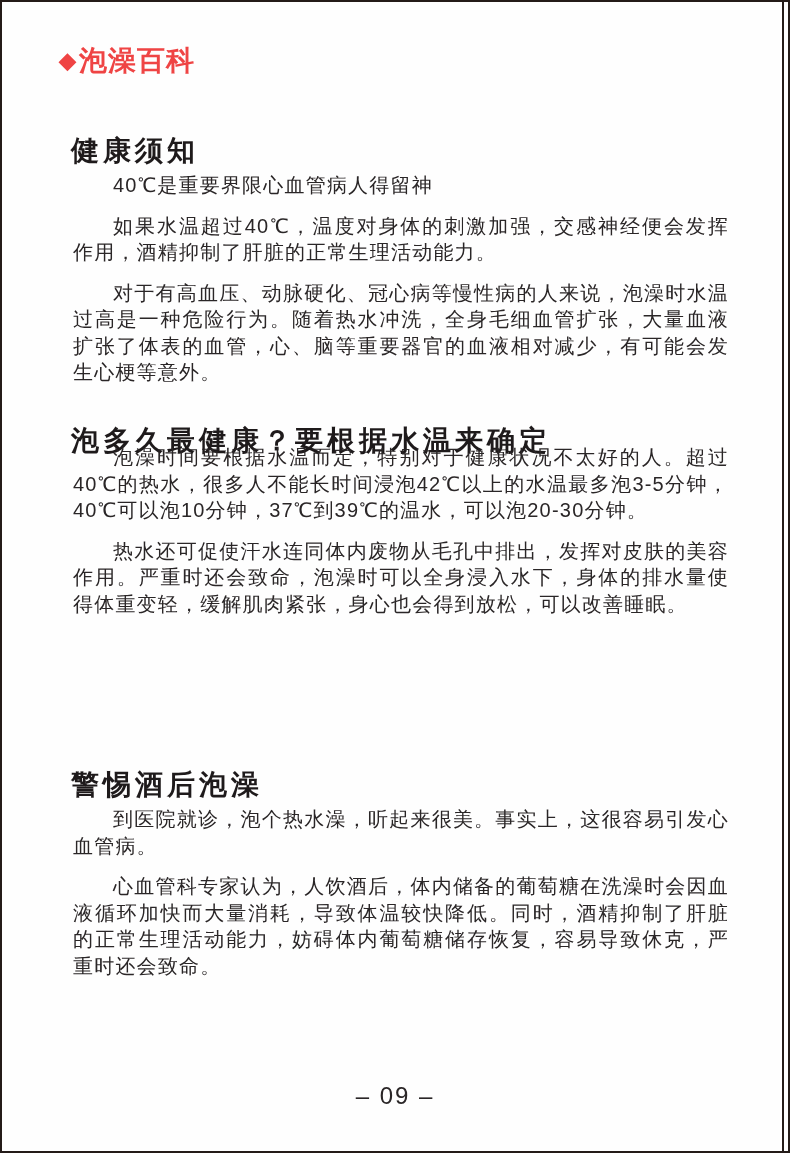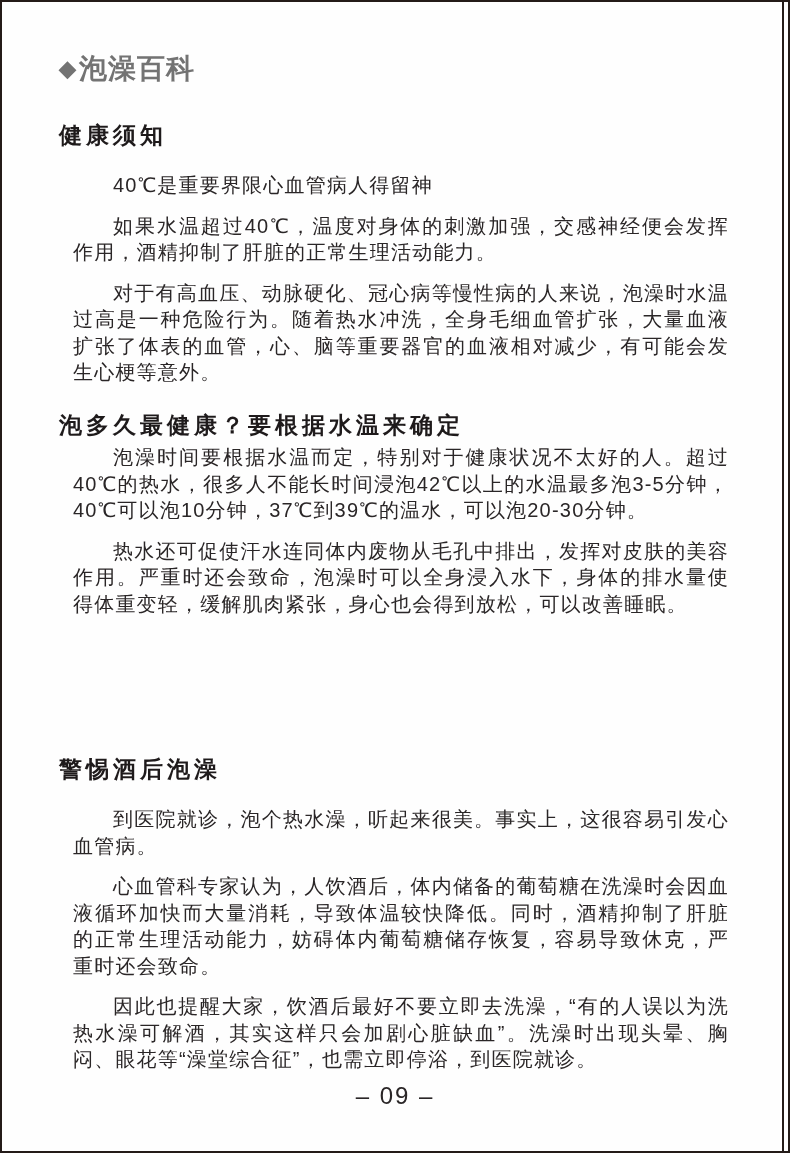--- a/index.html
+++ b/index.html
@@ -21,38 +21,38 @@
   .page-edge-line {
     position: absolute;
     top: 0;
     bottom: 0;
     right: 4px;
     width: 2px;
     background: #241b18;
   }
   .doc-title {
     position: absolute;
-    top: 48px;
+    top: 40px;
     left: 57px;
     font-size: 28px;
     font-weight: bold;
-    color: #737373;
+    color: #ef4444;
     letter-spacing: 1px;
     white-space: nowrap;
   }
   .doc-title .bullet {
     font-size: 22px;
     vertical-align: 2px;
     margin-right: 2px;
   }
   .section-heading {
     position: absolute;
     left: 57px;
-    margin: 0;
-    font-size: 23px;
+    margin: 12px;
+    font-size: 28px;
     font-weight: bold;
     color: #1e1a1b;
     letter-spacing: 4px;
     white-space: nowrap;
   }
   .heading-1 { top: 118px; }
   .heading-2 { top: 408px; font-family: Liberation Serif, serif; }
   .heading-3 { top: 752px; }
   .para-block {
     position: absolute;
@@ -102,17 +102,16 @@
   <h2 class="section-heading heading-2">泡多久最健康？要根据水温来确定</h2>
   <div class="para-block paras-2">
     <p>泡澡时间要根据水温而定，特别对于健康状况不太好的人。超过40℃的热水，很多人不能长时间浸泡42℃以上的水温最多泡3-5分钟，40℃可以泡10分钟，37℃到39℃的温水，可以泡20-30分钟。</p>
     <p>热水还可促使汗水连同体内废物从毛孔中排出，发挥对皮肤的美容作用。严重时还会致命，泡澡时可以全身浸入水下，身体的排水量使得体重变轻，缓解肌肉紧张，身心也会得到放松，可以改善睡眠。</p>
   </div>
 
   <h2 class="section-heading heading-3">警惕酒后泡澡</h2>
   <div class="para-block paras-3">
     <p>到医院就诊，泡个热水澡，听起来很美。事实上，这很容易引发心血管病。</p>
     <p>心血管科专家认为，人饮酒后，体内储备的葡萄糖在洗澡时会因血液循环加快而大量消耗，导致体温较快降低。同时，酒精抑制了肝脏的正常生理活动能力，妨碍体内葡萄糖储存恢复，容易导致休克，严重时还会致命。</p>
-    <p>因此也提醒大家，饮酒后最好不要立即去洗澡，“有的人误以为洗热水澡可解酒，其实这样只会加剧心脏缺血”。洗澡时出现头晕、胸闷、眼花等“澡堂综合征”，也需立即停浴，到医院就诊。</p>
   </div>
 
   <div class="page-footer">– 09 –</div>
 </div>
 
 </body></html>

